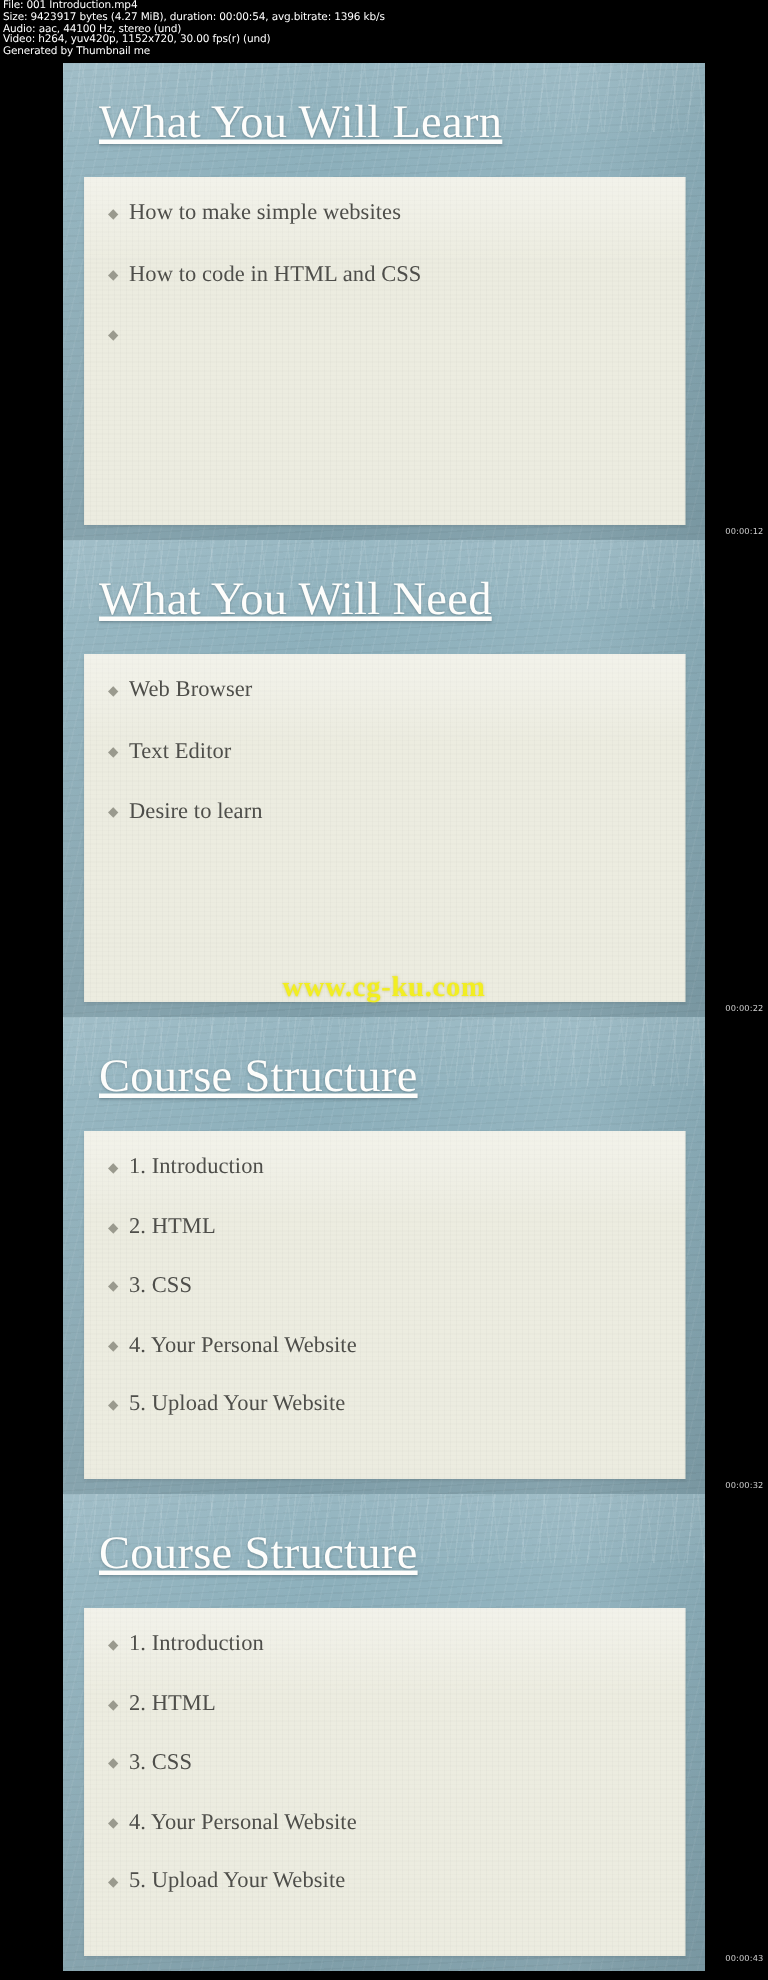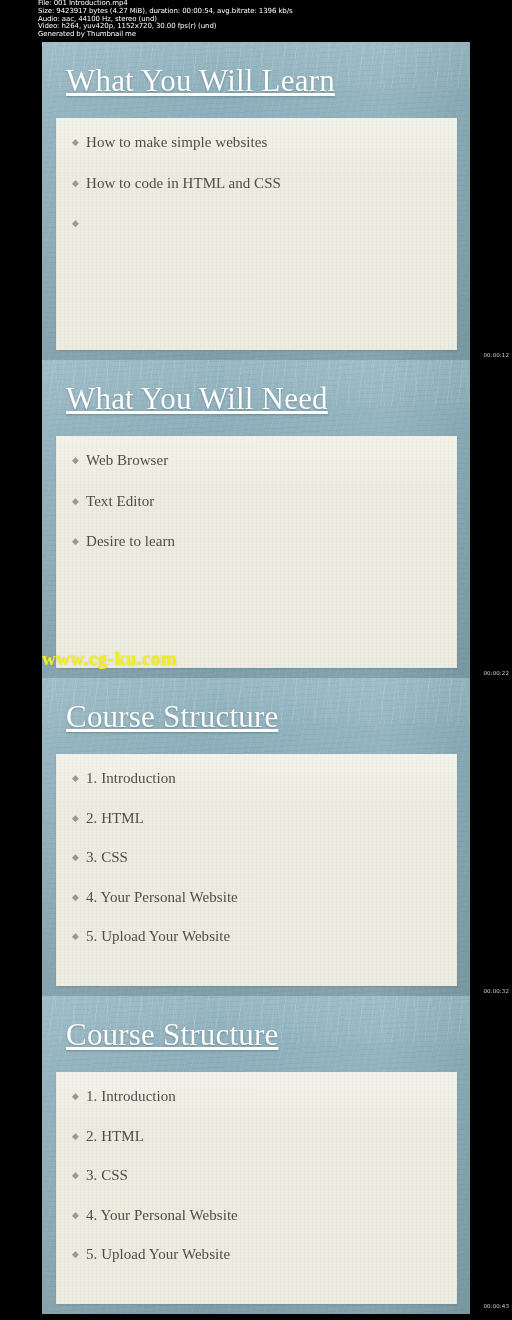--- a/index.html
+++ b/index.html
@@ -22,21 +22,20 @@
     left:2px;
     top:0px;
     width:380px;
     color:#ffffff;
     font-family:"DejaVu Sans", sans-serif;
     font-size:7px;
     line-height:7.8px;
     letter-spacing:-0.1px;
     white-space:nowrap;
     z-index:5;
-    margin-left:36px;
   }
   #meta div { text-shadow:0 0 1px #000; }
 
   
   #sheet {
     position:absolute;
     left:0; top:0;
     width:512px; height:1320px;
   }
 
@@ -141,20 +140,21 @@
 
   
   .density-3 .bullet-row { margin-bottom:19px; }
   .density-5 .bullet-row { margin-bottom:18px; }
 
   
   .watermark {
     position:absolute;
     left:0; right:0;
     bottom:8px;
+    text-align:center;
     color:#f2ee21;
     font-family:"Liberation Serif", "DejaVu Serif", serif;
     font-weight:700;
     font-size:19px;
     letter-spacing:.5px;
     text-shadow:0 0 2px rgba(180,170,0,.5);
     pointer-events:none;
   }
 
   

